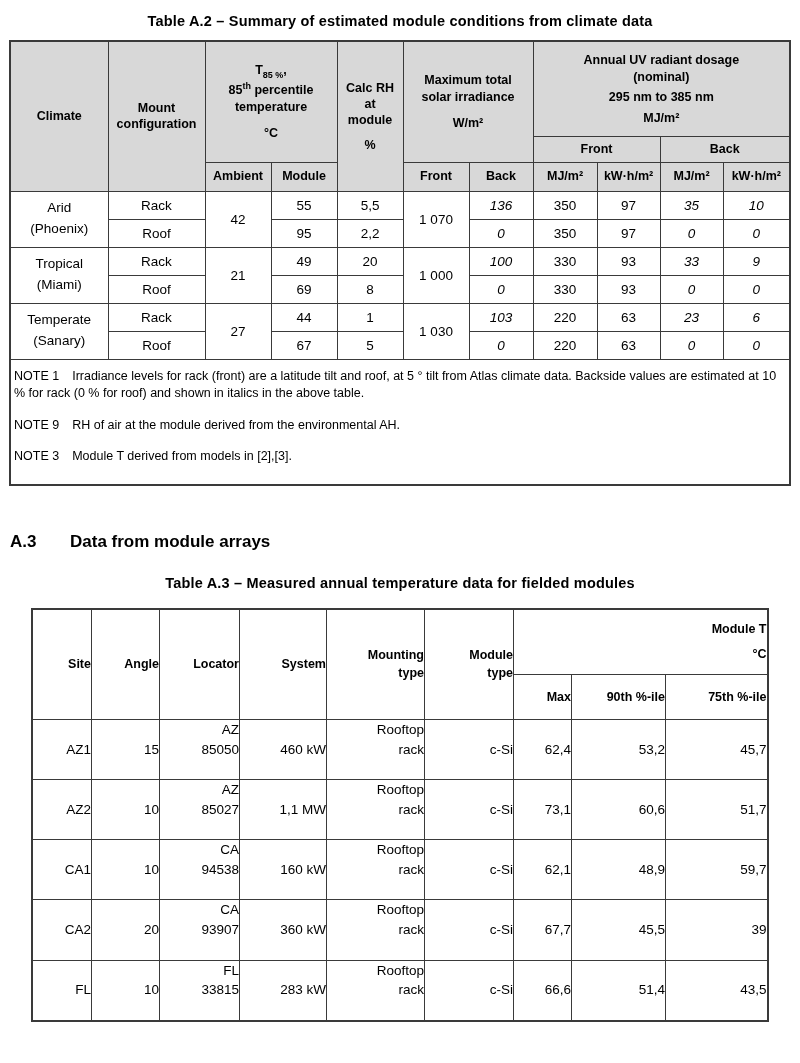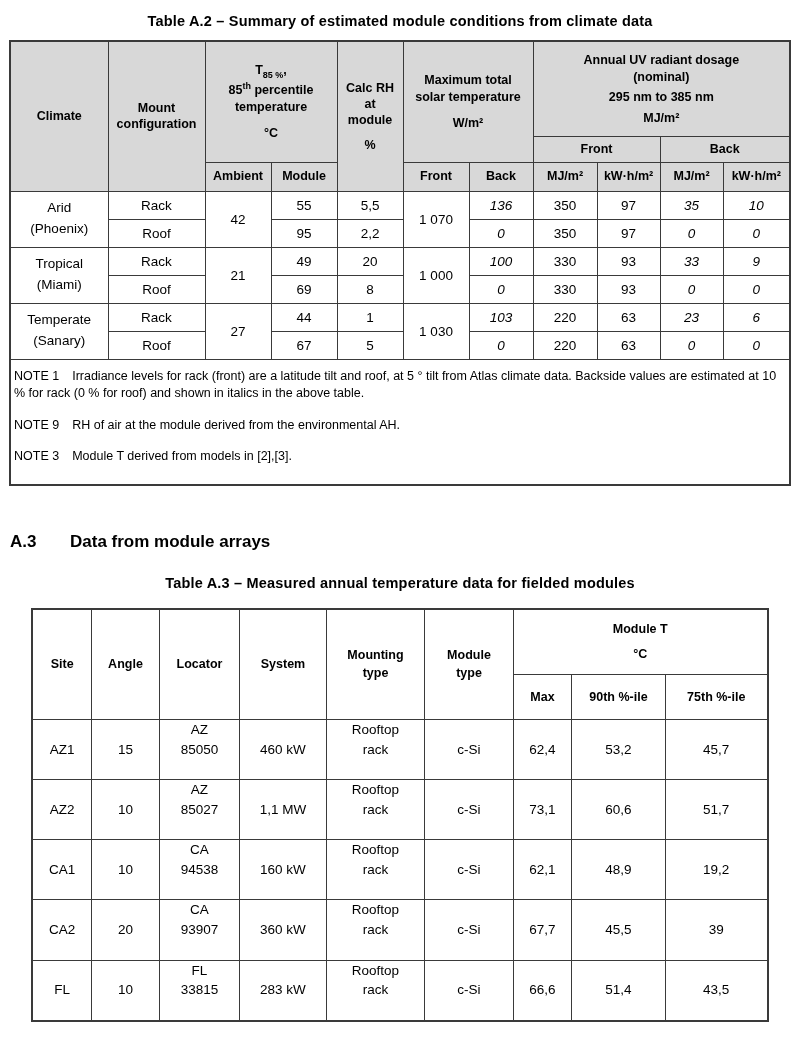--- a/index.html
+++ b/index.html
@@ -55,21 +55,21 @@
     margin:24px 10px 0 10px; font-size:14.5px; line-height:21px;
     text-align:justify;
   }
   .cap2 { margin-top:23px; }
 
   
   .ta3 {
     width:735px; margin:17px auto 0 auto;
     border:2px solid #3a3a3a;
   }
-  .ta3 td { border:1px solid #3a3a3a; text-align:center; padding:0; }
+  .ta3 td { border:1px solid #3a3a3a; text-align:right; padding:0; }
   .ta3 .hd { font-weight:bold; font-size:12.5px; vertical-align:middle; line-height:1.5; background:#fff; }
   .ta3 tr.h1r { height:66px; }
   .ta3 tr.h2r { height:45px; }
   .ta3 tr.dr  { height:46px; }
   .ta3 .modt  { vertical-align:middle; }
   .ta3 .modt .u { margin-top:6px; }
   .ta3 .dc {
     font-size:13.5px; vertical-align:bottom; padding-bottom:20px; line-height:1.45;
   }
 </style>
@@ -106,21 +106,21 @@
         <div class="unitgap">°C</div>
       </td>
       <td class="hd" rowspan="3">
         <div class="pre">Calc RH
 at
 module</div>
         <div class="unitgap2">%</div>
       </td>
       <td class="hd" colspan="2" rowspan="2">
         <div class="pre">Maximum total
-solar temperature</div>
+solar irradiance</div>
         <div class="unitgap">W/m²</div>
       </td>
       <td class="hd" colspan="4">
         <div class="pre uvtitle">Annual UV radiant dosage
 (nominal)</div>
         <div class="uvrange">295 nm to 385 nm</div>
         <div class="uvunit">MJ/m²</div>
       </td>
     </tr>
     <tr class="hr2">
@@ -293,21 +293,21 @@
       <td class="dc">CA1</td>
       <td class="dc">10</td>
       <td class="dc pre">CA
 94538</td>
       <td class="dc">160 kW</td>
       <td class="dc pre">Rooftop
 rack</td>
       <td class="dc">c-Si</td>
       <td class="dc">62,1</td>
       <td class="dc">48,9</td>
-      <td class="dc">19,2</td>
+      <td class="dc">59,7</td>
     </tr>
     <tr class="dr">
       <td class="dc">CA2</td>
       <td class="dc">20</td>
       <td class="dc pre">CA
 93907</td>
       <td class="dc">360 kW</td>
       <td class="dc pre">Rooftop
 rack</td>
       <td class="dc">c-Si</td>

